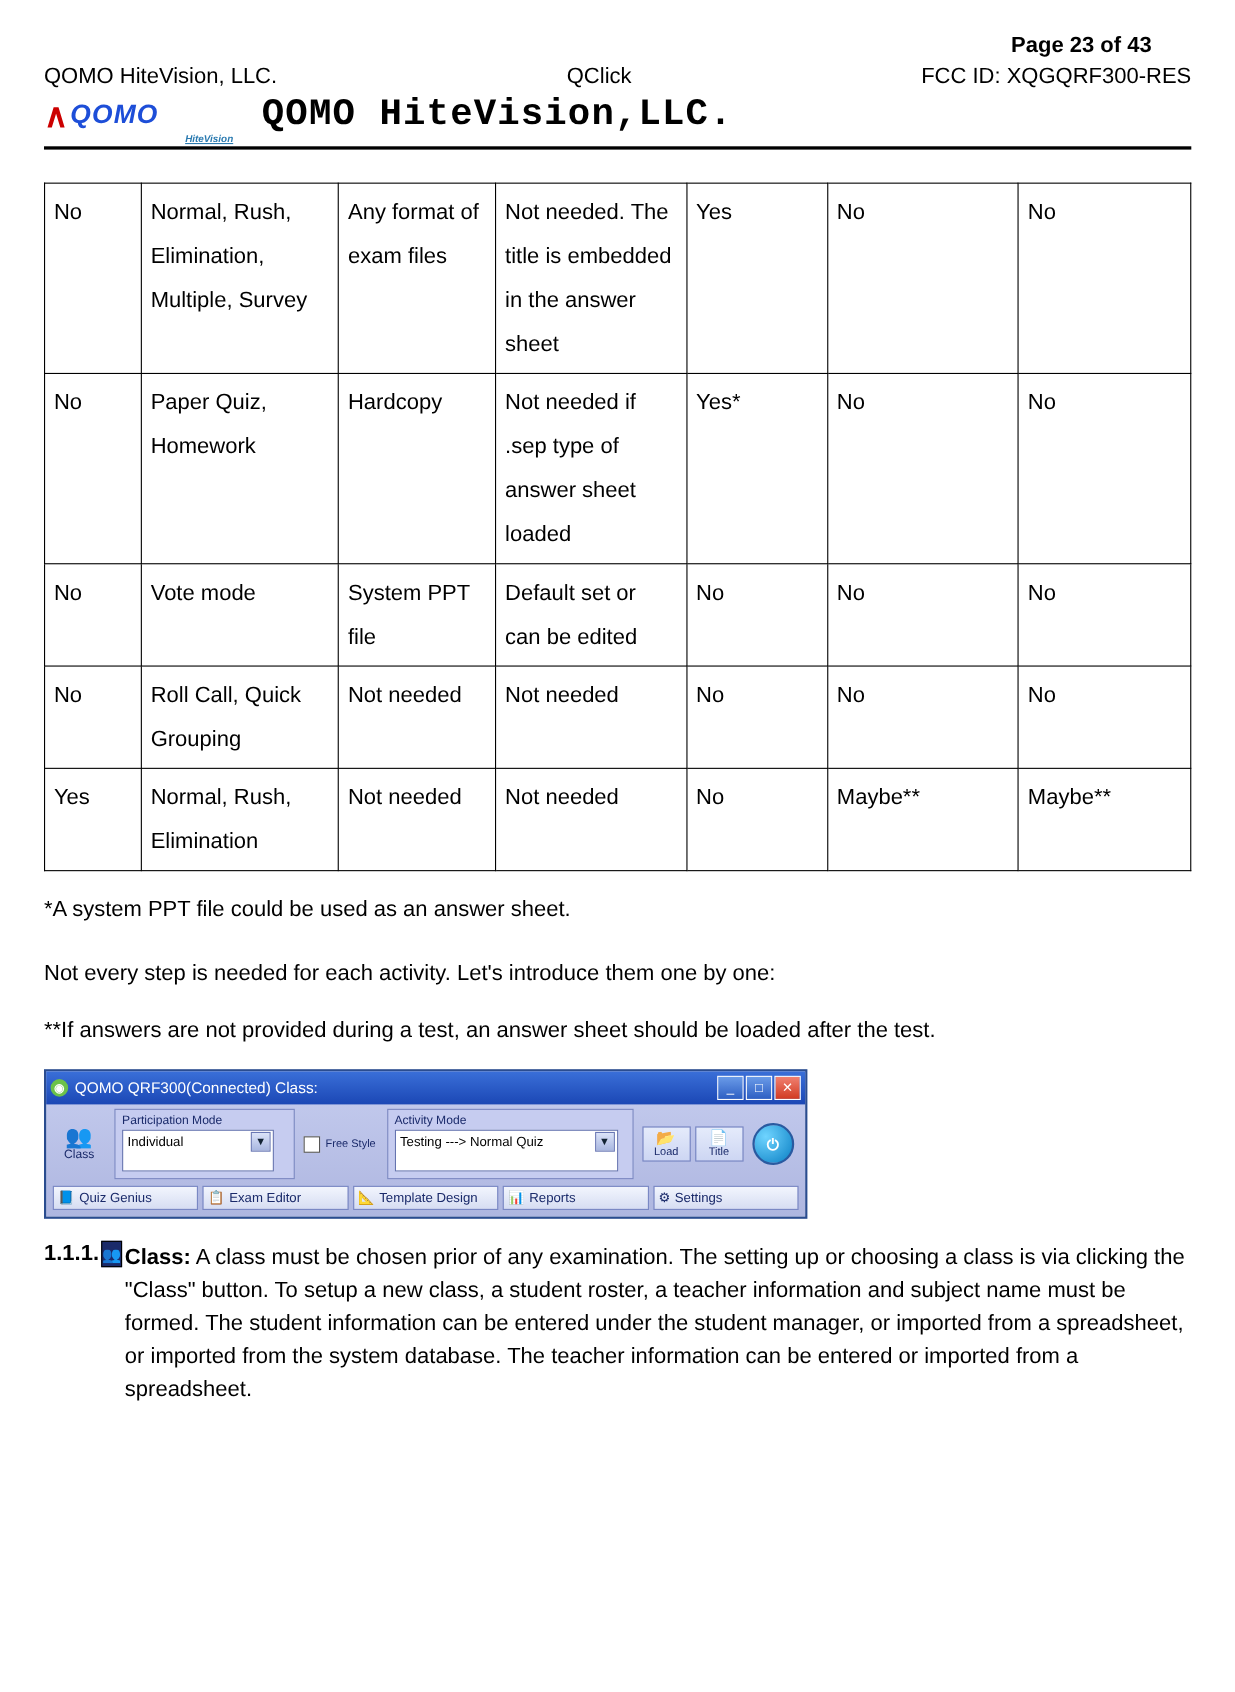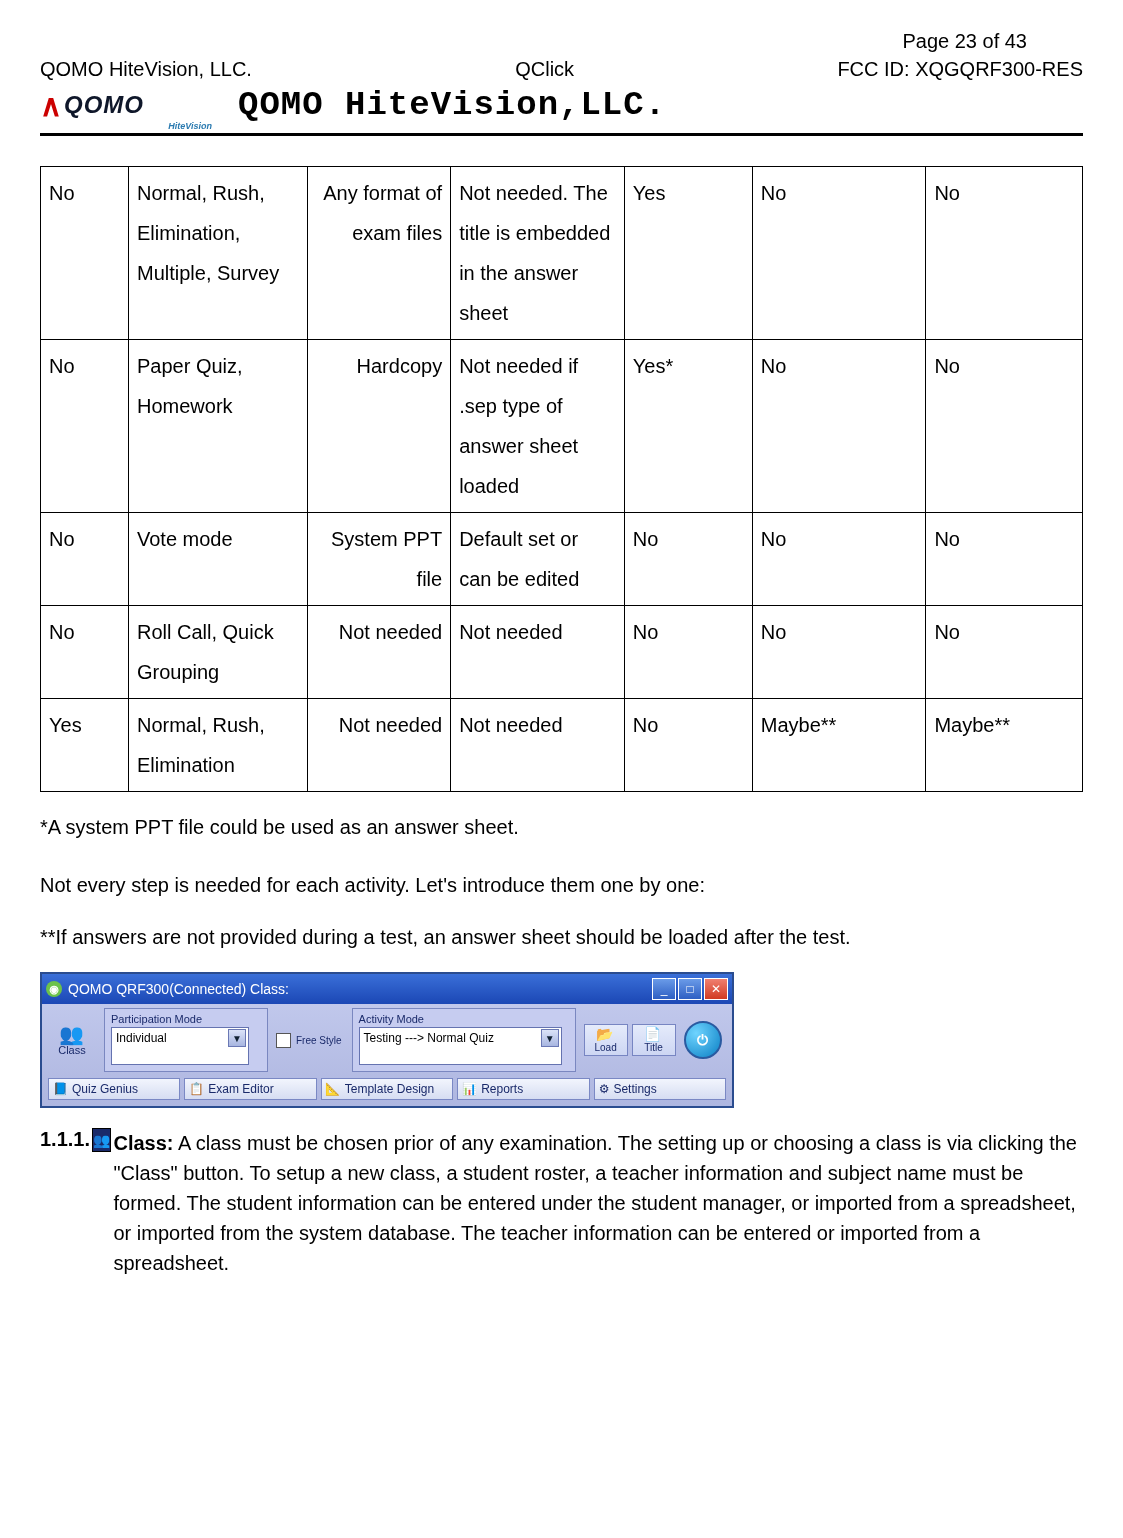--- a/index.html
+++ b/index.html
@@ -9,21 +9,21 @@
       padding: 30px 40px;
       width: 1123px;
       box-sizing: border-box;
       color: #000;
     }
     .page-header {
       display: flex;
       justify-content: space-between;
       margin-bottom: 5px;
     }
-    .pagenum { text-align: center; margin-right: 56px;}
+    .pagenum { text-align: center; margin-right: 36px; font-weight: bold;}
     .header-row2 {
       display: flex;
       justify-content: space-between;
     }
     .logo-title-row {
       display: flex;
       align-items: center;
       border-bottom: 3px solid #000;
       padding-bottom: 4px;
       margin-bottom: 30px;
@@ -35,34 +35,35 @@
       display: flex;
       align-items: center;
     }
     .logo-mark {
       color: #c00;
       font-size: 30px;
       font-weight: bold;
       margin-right: 2px;
     }
     .logo-text {
-      color: #0f172a;
+      color: #1d4ed8;
       font-weight: 900;
       font-size: 24px;
       font-style: italic;
       letter-spacing: 1px;
     }
     .logo-sub {
       font-size: 9px;
       color: #2a7ab0;
       font-style: italic;
       position: absolute;
       bottom: -2px;
       right: 8px;
       font-weight: bold;
+      text-decoration: underline;
     }
     .company-title {
       font-family: "Courier New", monospace;
       font-weight: bold;
       font-size: 34px;
       margin-left: 18px;
       letter-spacing: 1px;
     }
     table.data {
       border-collapse: collapse;
@@ -71,21 +72,21 @@
     }
     table.data td {
       border: 1px solid #000;
       padding: 6px 8px;
       vertical-align: top;
       font-size: 20px;
       line-height: 2.0;
     }
     table.data td:nth-child(1){ width: 60px;}
     table.data td:nth-child(2){ width: 140px;}
-    table.data td:nth-child(3){ width: 108px; text-align: right;}
+    table.data td:nth-child(3){ width: 108px;}
     table.data td:nth-child(4){ width: 135px;}
     table.data td:nth-child(5){ width: 95px;}
     table.data td:nth-child(6){ width: 135px;}
     table.data td:nth-child(7){ width: 120px;}
     .notes p { margin: 18px 0; line-height: 1.7;}
     .screenshot {
       width: 690px;
       border: 2px solid #2a4c8f;
       background: linear-gradient(#c6cdef,#aeb6e0);
       margin: 6px 0 20px 0;

